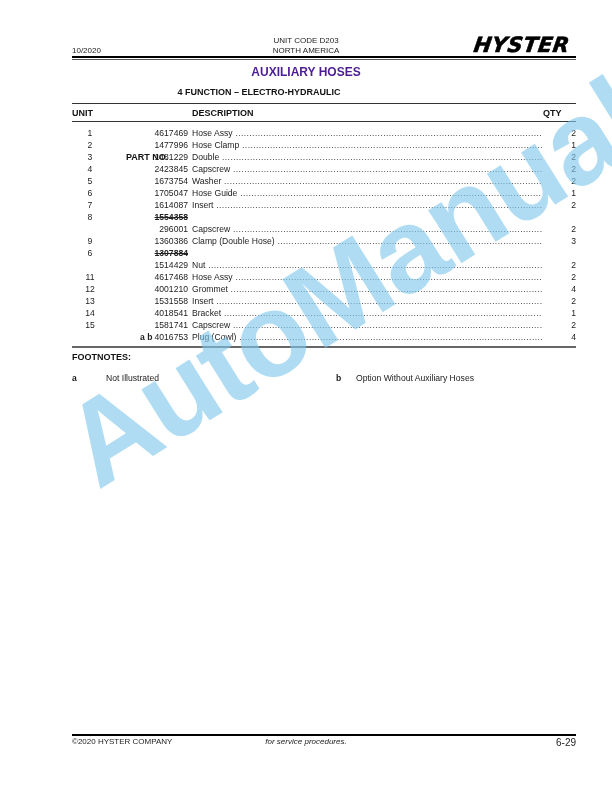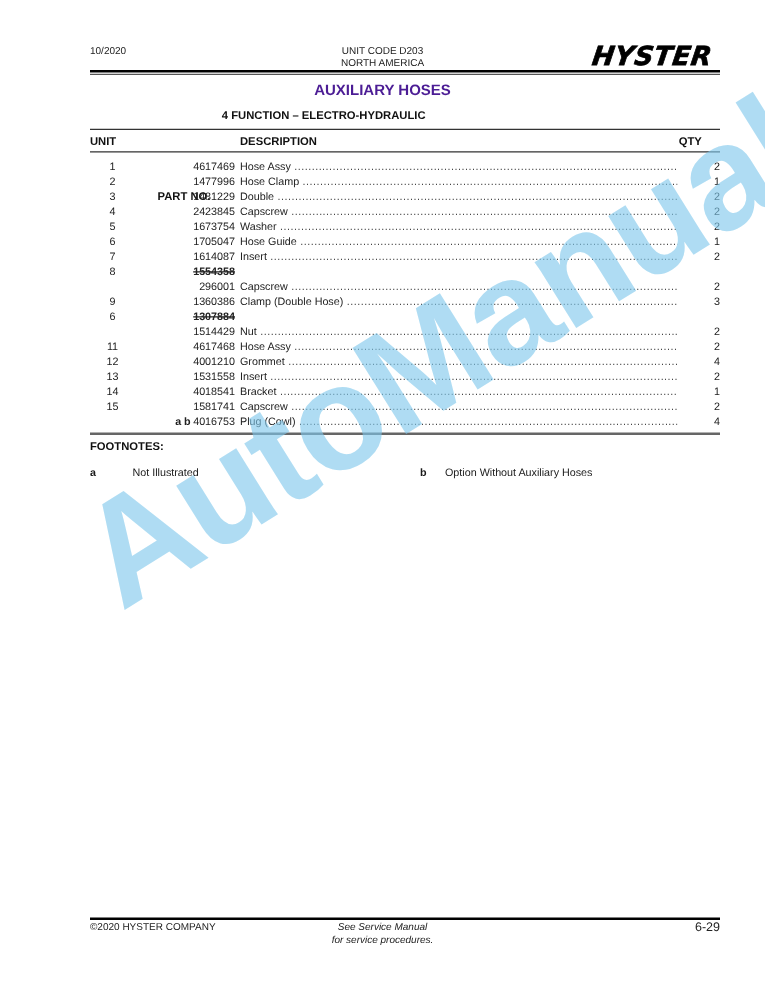--- a/index.html
+++ b/index.html
@@ -12,21 +12,21 @@
       height: 792px;
       position: relative;
       overflow: hidden;
       font-family: "Liberation Sans", sans-serif;
       color: #1a1a1a;
     }
     .abs { position: absolute; }
 
     
     .hdr-date {
-      left: 72px; top: 36px;
+      left: 72px; top: 46px;
       font-size: 8px;
       color: #222;
     }
     .hdr-center {
       left: 0; width: 612px; top: 36px;
       text-align: center;
       font-size: 8px;
       line-height: 10px;
       color: #222;
     }
@@ -344,16 +344,15 @@
 <div class="abs fn-a-key">a</div>
 <div class="abs fn-a-txt">Not Illustrated</div>
 <div class="abs fn-b-key">b</div>
 <div class="abs fn-b-txt">Option Without Auxiliary Hoses</div>
 
 <div class="abs watermark">AutoManual</div>
 
 <div class="abs ftr-rule"></div>
 <div class="abs ftr-left">©2020 HYSTER COMPANY</div>
 <div class="abs ftr-center">
-  <div>See Service Manual</div>
   <div>for service procedures.</div>
 </div>
 <div class="abs ftr-right">6-29</div>
 
 </body></html>

